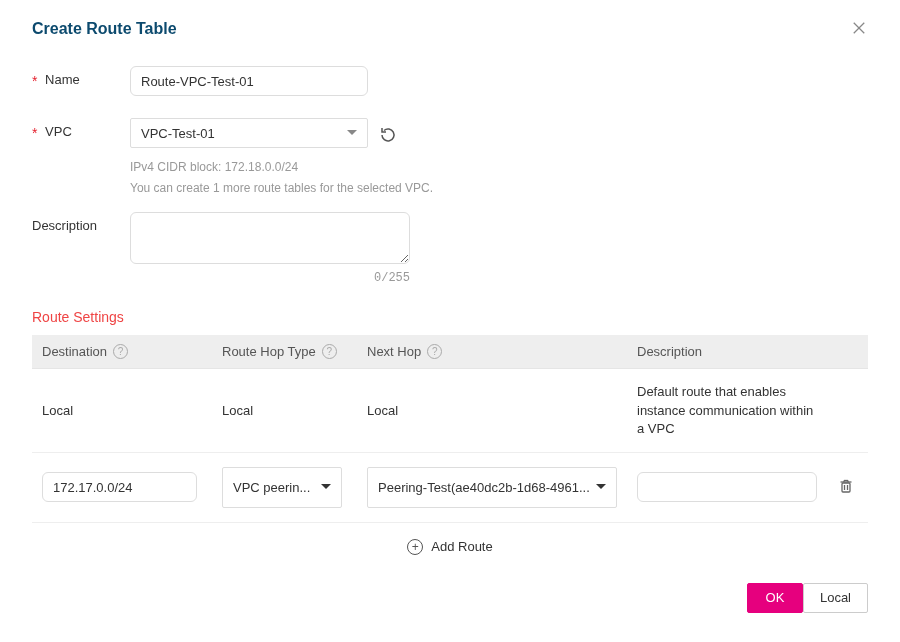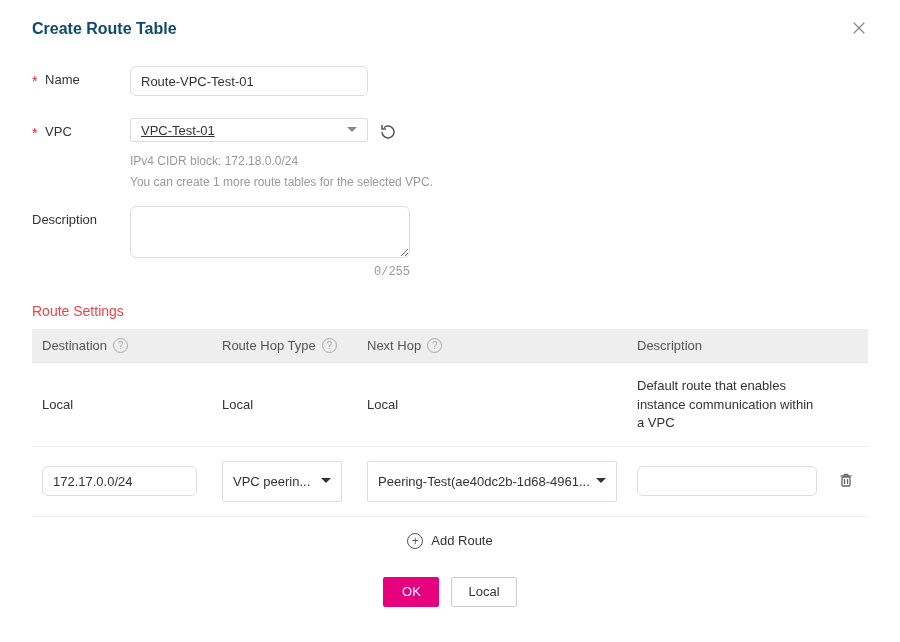--- a/index.html
+++ b/index.html
@@ -21,21 +21,21 @@
   .input-col { flex: 0 0 auto; }
   input[type=text], textarea {
     border: 1px solid #ddd; border-radius: 6px; padding: 6px 10px;
     font-size: 13px; color: #333; font-family: inherit;
   }
   input[type=text] { width: 238px; height: 30px; }
   textarea { width: 280px; height: 52px; resize: both; }
   .select {
     display: flex; align-items: center; justify-content: space-between;
     border: 1px solid #ddd; border-radius: 2px; padding: 0 10px;
-    height: 24px; width: 238px; cursor: pointer; background: #fff; text-decoration: underline;
+    height: 30px; width: 238px; cursor: pointer; background: #fff;
   }
   .select .caret { color: #888; }
   .refresh { margin-left: 12px; color: #555; cursor: pointer; display: inline-flex; padding-top: 4px; }
   .hint { color: #999; font-size: 12px; margin-top: 10px; line-height: 1.6; }
   .counter { color: #999; font-size: 12px; text-align: right; width: 280px; margin-top: 4px; font-family: Liberation Mono, monospace; }
   .section-title { font-size: 14px; color: #ef4444; margin-top: 24px; margin-bottom: 10px; }
   table { width: 100%; border-collapse: collapse; }
   thead th {
     background: #eeeeee; text-align: left; font-weight: 400; color: #555;
     padding: 9px 10px; font-size: 13px; border-bottom: 1px solid #e5e5e5;
@@ -48,21 +48,21 @@
   .row-select {
     display: flex; align-items: center; justify-content: space-between;
     border: 1px solid #ddd; border-radius: 2px; padding: 0 10px;
     height: 41px; width: 100%; cursor: pointer; background: #fff;
     overflow: hidden;
   }
   .row-select span:first-child { white-space: nowrap; overflow: hidden; text-overflow: ellipsis; }
   .trash { color: #666; cursor: pointer; display: inline-flex; }
   .add-route { display: flex; justify-content: center; align-items: center; gap: 8px; padding: 16px 0; cursor: pointer; color: #333; }
   .plus-ic { width: 16px; height: 16px; border: 1.5px solid #555; border-radius: 50%; display: inline-flex; align-items: center; justify-content: center; font-size: 12px; color: #555; line-height:1; }
-  .footer { display: flex; justify-content: center; gap: 12px; margin-top: 12px; }
+  .footer { display: flex; justify-content: flex-end; margin-top: 12px; }
   .btn { min-width: 56px; height: 30px; padding: 0 16px; border-radius: 2px; font-size: 13px; cursor: pointer; }
   .btn-primary { background: #e6007e; color: #fff; border: 1px solid #e6007e; }
   .btn-secondary { background: #fff; color: #333; border: 1px solid #ccc; }
   svg { display: block; }
 </style>
 </head>
 <body>
 
 <div class="header">
   <div class="title">Create Route Table</div>

